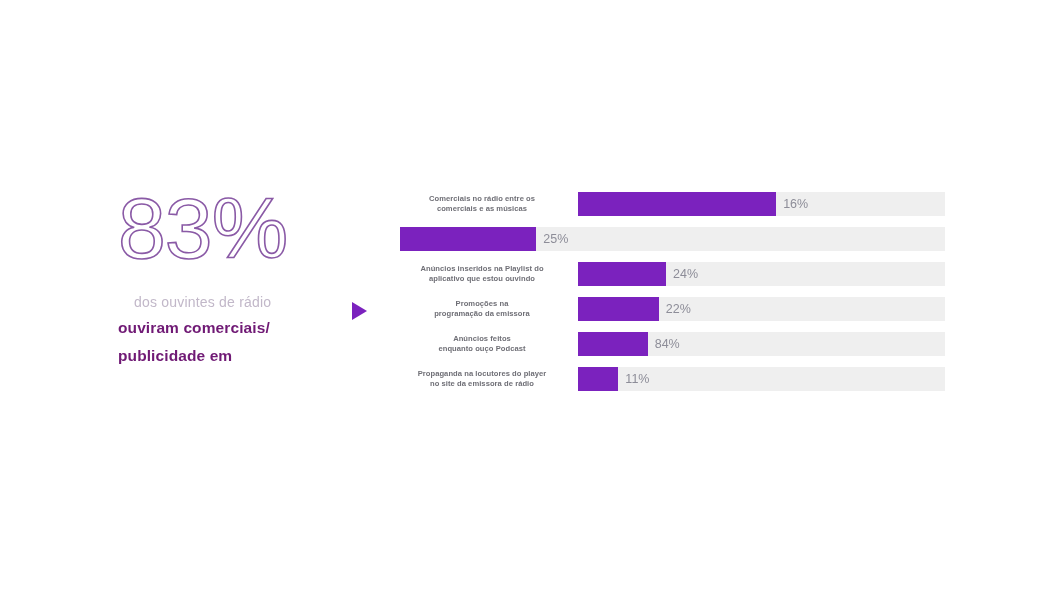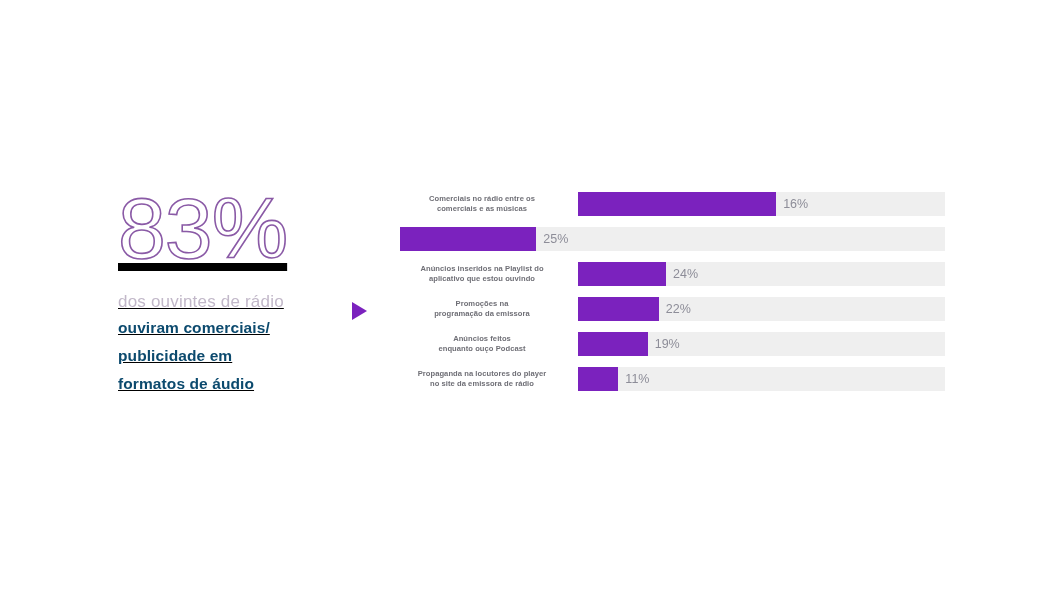--- a/index.html
+++ b/index.html
@@ -4,35 +4,35 @@
 <style>
   html,body{margin:0;padding:0;}
   body{
     width:1056px;height:594px;background:#ffffff;
     font-family:"Liberation Sans", sans-serif;
     overflow:hidden;position:relative;
   }
   #stage{position:absolute;inset:0;background:#fff;}
 
   
-  .left-block{position:absolute;left:118px;top:182px;width:240px;text-decoration:underline;}
+  .left-block{position:absolute;left:118px;top:182px;width:240px;}
   .big-stat{
     font-size:86px;line-height:92px;font-weight:400;letter-spacing:-1px;
     color:transparent;
     -webkit-text-stroke:1.6px #8a5aa6;
     text-stroke:1.6px #8a5aa6;
     margin:0;white-space:nowrap;
   }
   .sub-line-light{
-    margin:18px 0 0 0;font-size:17px;line-height:20px;
+    margin:18px 0 0 16px;font-size:14px;line-height:20px;
     color:#c2b8c9;font-weight:400;letter-spacing:.2px;
   }
   .sub-line-bold{
     margin:4px 0 0 0;font-size:15.5px;line-height:24px;
-    color:#0c4a6e;font-weight:700;letter-spacing:.1px;
+    color:#701a75;font-weight:700;letter-spacing:.1px;
   }
 
   
   .play-marker{
     position:absolute;left:352px;top:302px;
     width:0;height:0;
     border-top:9px solid transparent;
     border-bottom:9px solid transparent;
     border-left:15px solid #7b22be;
   }
@@ -69,21 +69,20 @@
 </head>
 <body>
 
 <div id="stage">
 
   <div class="left-block">
     <div class="big-stat">83%</div>
     <div class="sub-line-light">dos ouvintes de rádio</div>
     <div class="sub-line-bold">ouviram comerciais/</div>
     <div class="sub-line-bold">publicidade em</div>
-    <div class="sub-line-bold">formatos de áudio</div>
   </div>
 
   <div class="play-marker"></div>
 
   <div class="chart" id="chart">
       <div class="bar-row">
         <div class="row-label">
           <span>Comerciais no rádio entre os</span>
           <span>comerciais e as músicas</span>
         </div>
@@ -118,21 +117,21 @@
           <div class="bar-value" style="left: 22%;">22%</div>
         </div>
       </div>
       <div class="bar-row">
         <div class="row-label">
           <span>Anúncios feitos</span>
           <span>enquanto ouço Podcast</span>
         </div>
         <div class="track">
           <div class="bar" style="width: 19%; background: rgb(123, 34, 190);"></div>
-          <div class="bar-value" style="left: 19%;">19%</div>
+          <div class="bar-value" style="left: 19%;">84%</div>
         </div>
       </div>
       <div class="bar-row">
         <div class="row-label">
           <span>Propaganda na locutores do player</span>
           <span>no site da emissora de rádio</span>
         </div>
         <div class="track">
           <div class="bar" style="width: 11%; background: rgb(123, 34, 190);"></div>
           <div class="bar-value" style="left: 11%;">11%</div>

